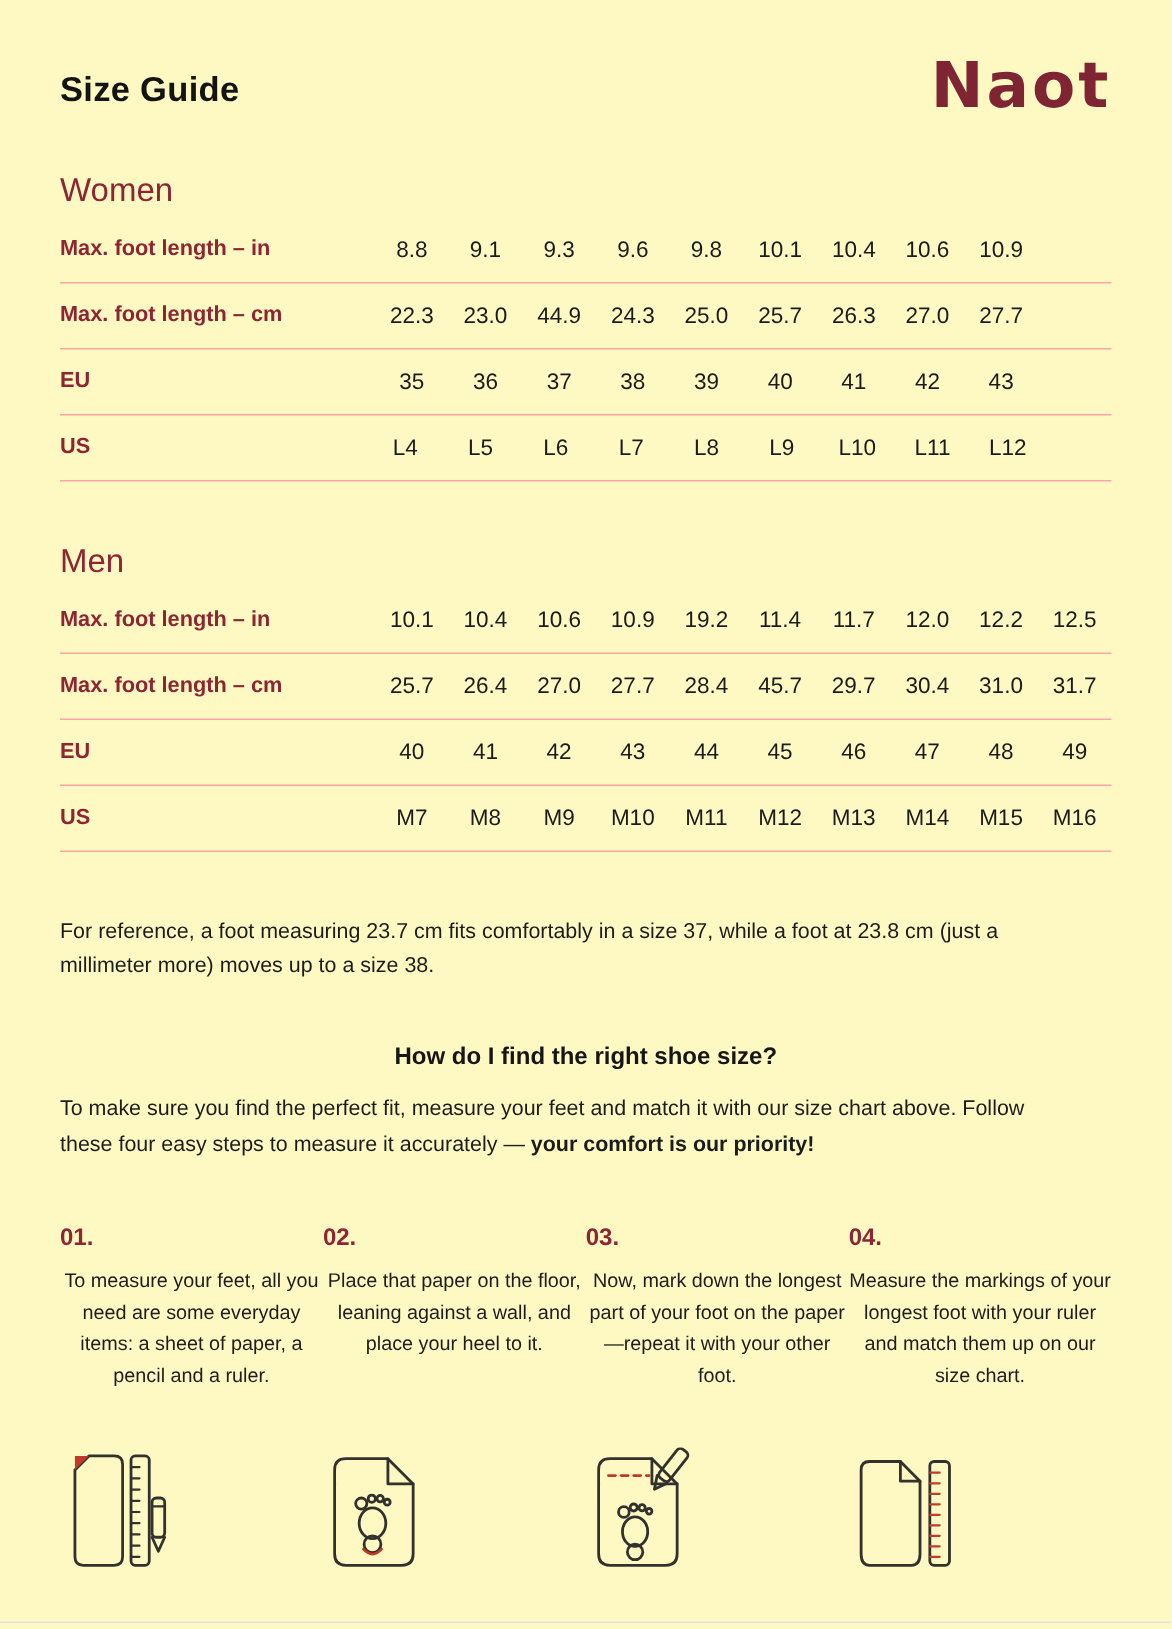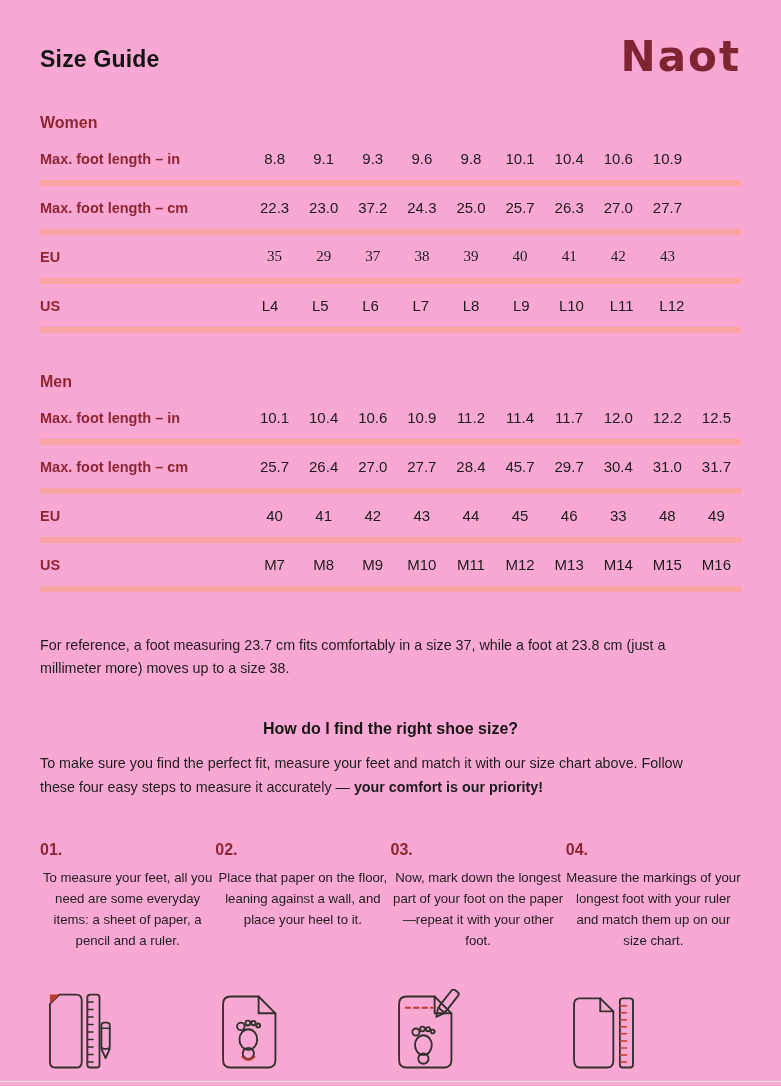--- a/index.html
+++ b/index.html
@@ -1,29 +1,29 @@
 <!DOCTYPE html>
 <html><head>
 <meta charset="utf-8">
 <style>
   html,body{margin:0;padding:0;background:#f2f1ee;}
   body{font-family:"Liberation Sans",sans-serif;color:#1c1c1c;-webkit-font-smoothing:antialiased;}
   .page{
     width:781px;height:1086px;box-sizing:border-box;margin:0 auto;
-    background:#f9a8d4;padding:34px 40px 0;position:relative;overflow:hidden;
+    background:#fef9c3;padding:34px 40px 0;position:relative;overflow:hidden;
   }
   
   .header{display:flex;justify-content:space-between;align-items:flex-start;margin-bottom:34px;}
   .title{font-size:23px;font-weight:600;letter-spacing:.2px;margin:12px 0 0;color:#141414;}
   .logo{font-family:"DejaVu Sans",sans-serif;font-size:42px;font-weight:800;color:#7e2433;letter-spacing:2px;line-height:1.1;}
   
   .section{margin-top:6px;}
   .section + .section{margin-top:40px;}
-  .section-heading{color:#8e2533;font-size:16px;font-weight:700;margin:0 0 5px;}
-  .size-row{display:flex;align-items:flex-end;border-bottom:6px solid #fca5a5;padding:13px 0;}
+  .section-heading{color:#8e2533;font-size:22px;font-weight:400;margin:0 0 5px;}
+  .size-row{display:flex;align-items:flex-start;border-bottom:1px solid #fca5a5;padding:13px 0;}
   .row-label{flex:0 0 210px;color:#8e2533;font-weight:600;font-size:14.5px;}
   .row-values{flex:1;display:grid;text-align:center;font-size:15px;color:#1b1b1b;}
   .row-values.pad-right{padding-right:49px;}
   
   .notes{margin-top:42px;max-width:645px;font-size:14.3px;line-height:1.6;}
   .notes p{margin:0;}
   
   .how-to{margin-top:40px;}
   .how-to h2{font-size:16px;font-weight:700;margin:0;color:#161616;text-align:center;}
   .how-to p{margin:14px 0 0;max-width:655px;font-size:14.3px;line-height:1.65;}
@@ -65,34 +65,34 @@
             <div class="size-value">10.4</div>
             <div class="size-value">10.6</div>
             <div class="size-value">10.9</div>
           </div>
         </div>
         <div class="size-row">
           <div class="row-label">Max. foot length – cm</div>
           <div class="row-values pad-right" style="grid-template-columns: repeat(9, 1fr);">
             <div class="size-value">22.3</div>
             <div class="size-value">23.0</div>
-            <div class="size-value">37.2</div>
+            <div class="size-value">44.9</div>
             <div class="size-value">24.3</div>
             <div class="size-value">25.0</div>
             <div class="size-value">25.7</div>
             <div class="size-value">26.3</div>
             <div class="size-value">27.0</div>
             <div class="size-value">27.7</div>
           </div>
         </div>
         <div class="size-row">
           <div class="row-label">EU</div>
-          <div class="row-values pad-right" style="grid-template-columns: repeat(9, 1fr); font-family: Liberation Serif, serif;">
+          <div class="row-values pad-right" style="grid-template-columns: repeat(9, 1fr);">
             <div class="size-value">35</div>
-            <div class="size-value">29</div>
+            <div class="size-value">36</div>
             <div class="size-value">37</div>
             <div class="size-value">38</div>
             <div class="size-value">39</div>
             <div class="size-value">40</div>
             <div class="size-value">41</div>
             <div class="size-value">42</div>
             <div class="size-value">43</div>
           </div>
         </div>
         <div class="size-row">
@@ -115,21 +115,21 @@
   <div class="section men">
     <h2 class="section-heading">Men</h2>
     <div>
         <div class="size-row">
           <div class="row-label">Max. foot length – in</div>
           <div class="row-values" style="grid-template-columns: repeat(10, 1fr);">
             <div class="size-value">10.1</div>
             <div class="size-value">10.4</div>
             <div class="size-value">10.6</div>
             <div class="size-value">10.9</div>
-            <div class="size-value">11.2</div>
+            <div class="size-value">19.2</div>
             <div class="size-value">11.4</div>
             <div class="size-value">11.7</div>
             <div class="size-value">12.0</div>
             <div class="size-value">12.2</div>
             <div class="size-value">12.5</div>
           </div>
         </div>
         <div class="size-row">
           <div class="row-label">Max. foot length – cm</div>
           <div class="row-values" style="grid-template-columns: repeat(10, 1fr);">
@@ -148,21 +148,21 @@
         <div class="size-row">
           <div class="row-label">EU</div>
           <div class="row-values" style="grid-template-columns: repeat(10, 1fr);">
             <div class="size-value">40</div>
             <div class="size-value">41</div>
             <div class="size-value">42</div>
             <div class="size-value">43</div>
             <div class="size-value">44</div>
             <div class="size-value">45</div>
             <div class="size-value">46</div>
-            <div class="size-value">33</div>
+            <div class="size-value">47</div>
             <div class="size-value">48</div>
             <div class="size-value">49</div>
           </div>
         </div>
         <div class="size-row">
           <div class="row-label">US</div>
           <div class="row-values" style="grid-template-columns: repeat(10, 1fr);">
             <div class="size-value">M7</div>
             <div class="size-value">M8</div>
             <div class="size-value">M9</div>

